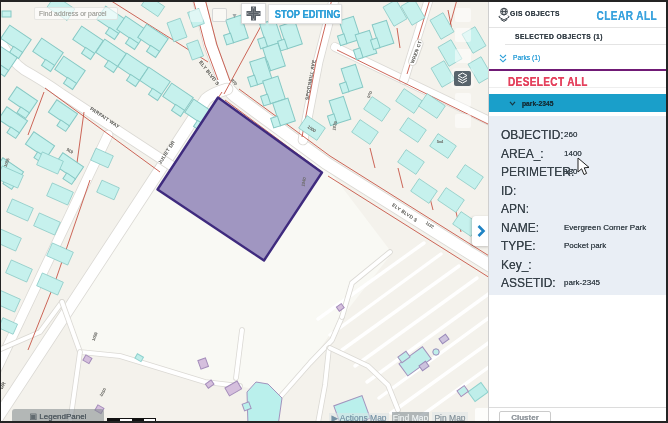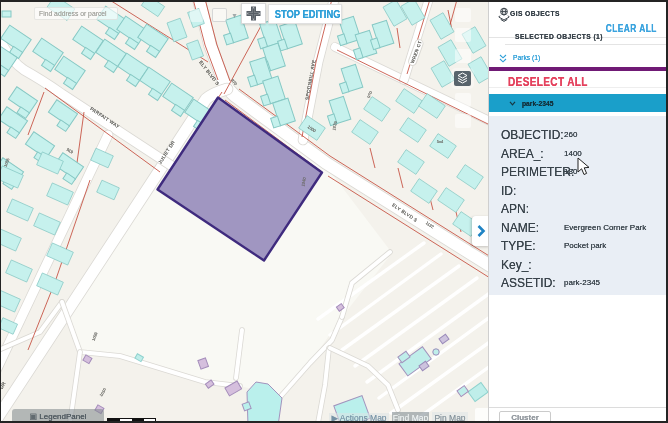--- a/index.html
+++ b/index.html
@@ -444,41 +444,41 @@
   <div class="abs" style="left:328px; top:411px; width:60px; height:12px; background:rgba(220,228,230,0.55); color:rgba(110,140,160,0.75); font-size:8.5px; line-height:11px; text-align:center;"><span class="tz">▶ Actions Map</span></div>
 
   <div class="abs" style="left:391px; top:410px; width:37px; height:13px; background:rgba(130,142,148,0.6); color:rgba(240,245,245,0.8); font-size:8.5px; line-height:12px; text-align:center;"><span class="tz">Find Map</span></div>
 
   <div class="abs" style="left:431px; top:410px; width:36px; height:13px; background:rgba(222,230,232,0.55); color:rgba(120,135,145,0.7); font-size:8.5px; line-height:12px; text-align:center;"><span class="tz">Pin Map</span></div>
 
   <div class="abs" style="left:474px; top:406px; width:14px; height:17px; background:rgba(255,255,255,0.8); border-radius:2px 0 0 0;"></div>
 
   <div class="abs" style="left:487px; top:0; width:179px; height:419px; background:#fff; border-left:1px solid #cfcfcf;">
 
-    <div class="abs" style="left:0; top:0; width:179px; height:36px; border-bottom:1px solid #e4e4e4;">
+    <div class="abs" style="left:0; top:0; width:179px; height:26px; border-bottom:1px solid #e4e4e4;">
 
       <svg class="abs" style="left:8px; top:5px;" width="14" height="17" viewBox="0 0 14 17">
         <g fill="none" stroke="#3d464d" stroke-width="1">
           <circle cx="7" cy="4.6" r="3.4"></circle>
           <ellipse cx="7" cy="4.6" rx="1.5" ry="3.4"></ellipse>
           <path d="M3.8 4.6 h6.4"></path>
           <path d="M3 8.6 L1.8 10 L7 13 L12.2 10 L11 8.6"></path>
           <path d="M4.6 11.9 L4 12.6 L7 14.4 L10 12.6 L9.4 11.9"></path>
         </g>
       </svg>
       <span class="abs" style="left:21px; top:7px; font-size:8px; font-weight:bold; color:#39434b; letter-spacing:0.5px;"><span class="cx">GIS OBJECTS</span></span>
 
-      <span class="abs" style="right:11px; top:21px; font-size:10px; font-weight:bold; color:#3aa3de; letter-spacing:0.5px;"><span class="cxr">CLEAR ALL</span></span>
+      <span class="abs" style="right:11px; top:7px; font-size:12px; font-weight:bold; color:#3aa3de; letter-spacing:0.5px;"><span class="cxr">CLEAR ALL</span></span>
     </div>
 
     <div class="abs" style="left:0; top:26px; width:179px; height:17px; border-bottom:1px solid #e4e4e4;margin-left:16px;">
       <span class="abs" style="left:10px; top:4px; font-size:8px; font-weight:bold; color:#39434b; letter-spacing:0.5px;"><span class="cx">SELECTED OBJECTS (1)</span></span>
     </div>
 
-    <div class="abs" style="left:0; top:43px; width:179px; height:26px; border-bottom:4px solid #701a75;">
+    <div class="abs" style="left:0; top:43px; width:179px; height:26px; border-bottom:2px solid #701a75;">
       <svg class="abs" style="left:10px; top:9px;" width="8" height="10" viewBox="0 0 8 10">
           <g fill="none" stroke="#2d9fd8" stroke-width="1.1">
             <path d="M1 1 L4 3.8 L7 1"></path>
             <path d="M1 5 L4 7.8 L7 5"></path>
           </g>
         </svg>
       <span class="abs" style="left:24px; top:8px; font-size:8px; color:#2d9fd8;"><span class="cx">Parks (1)</span></span>
     </div>
 
     <div class="abs" style="left:0; top:69px; width:179px; height:17px; border-bottom:1px solid #eeeeee;">

